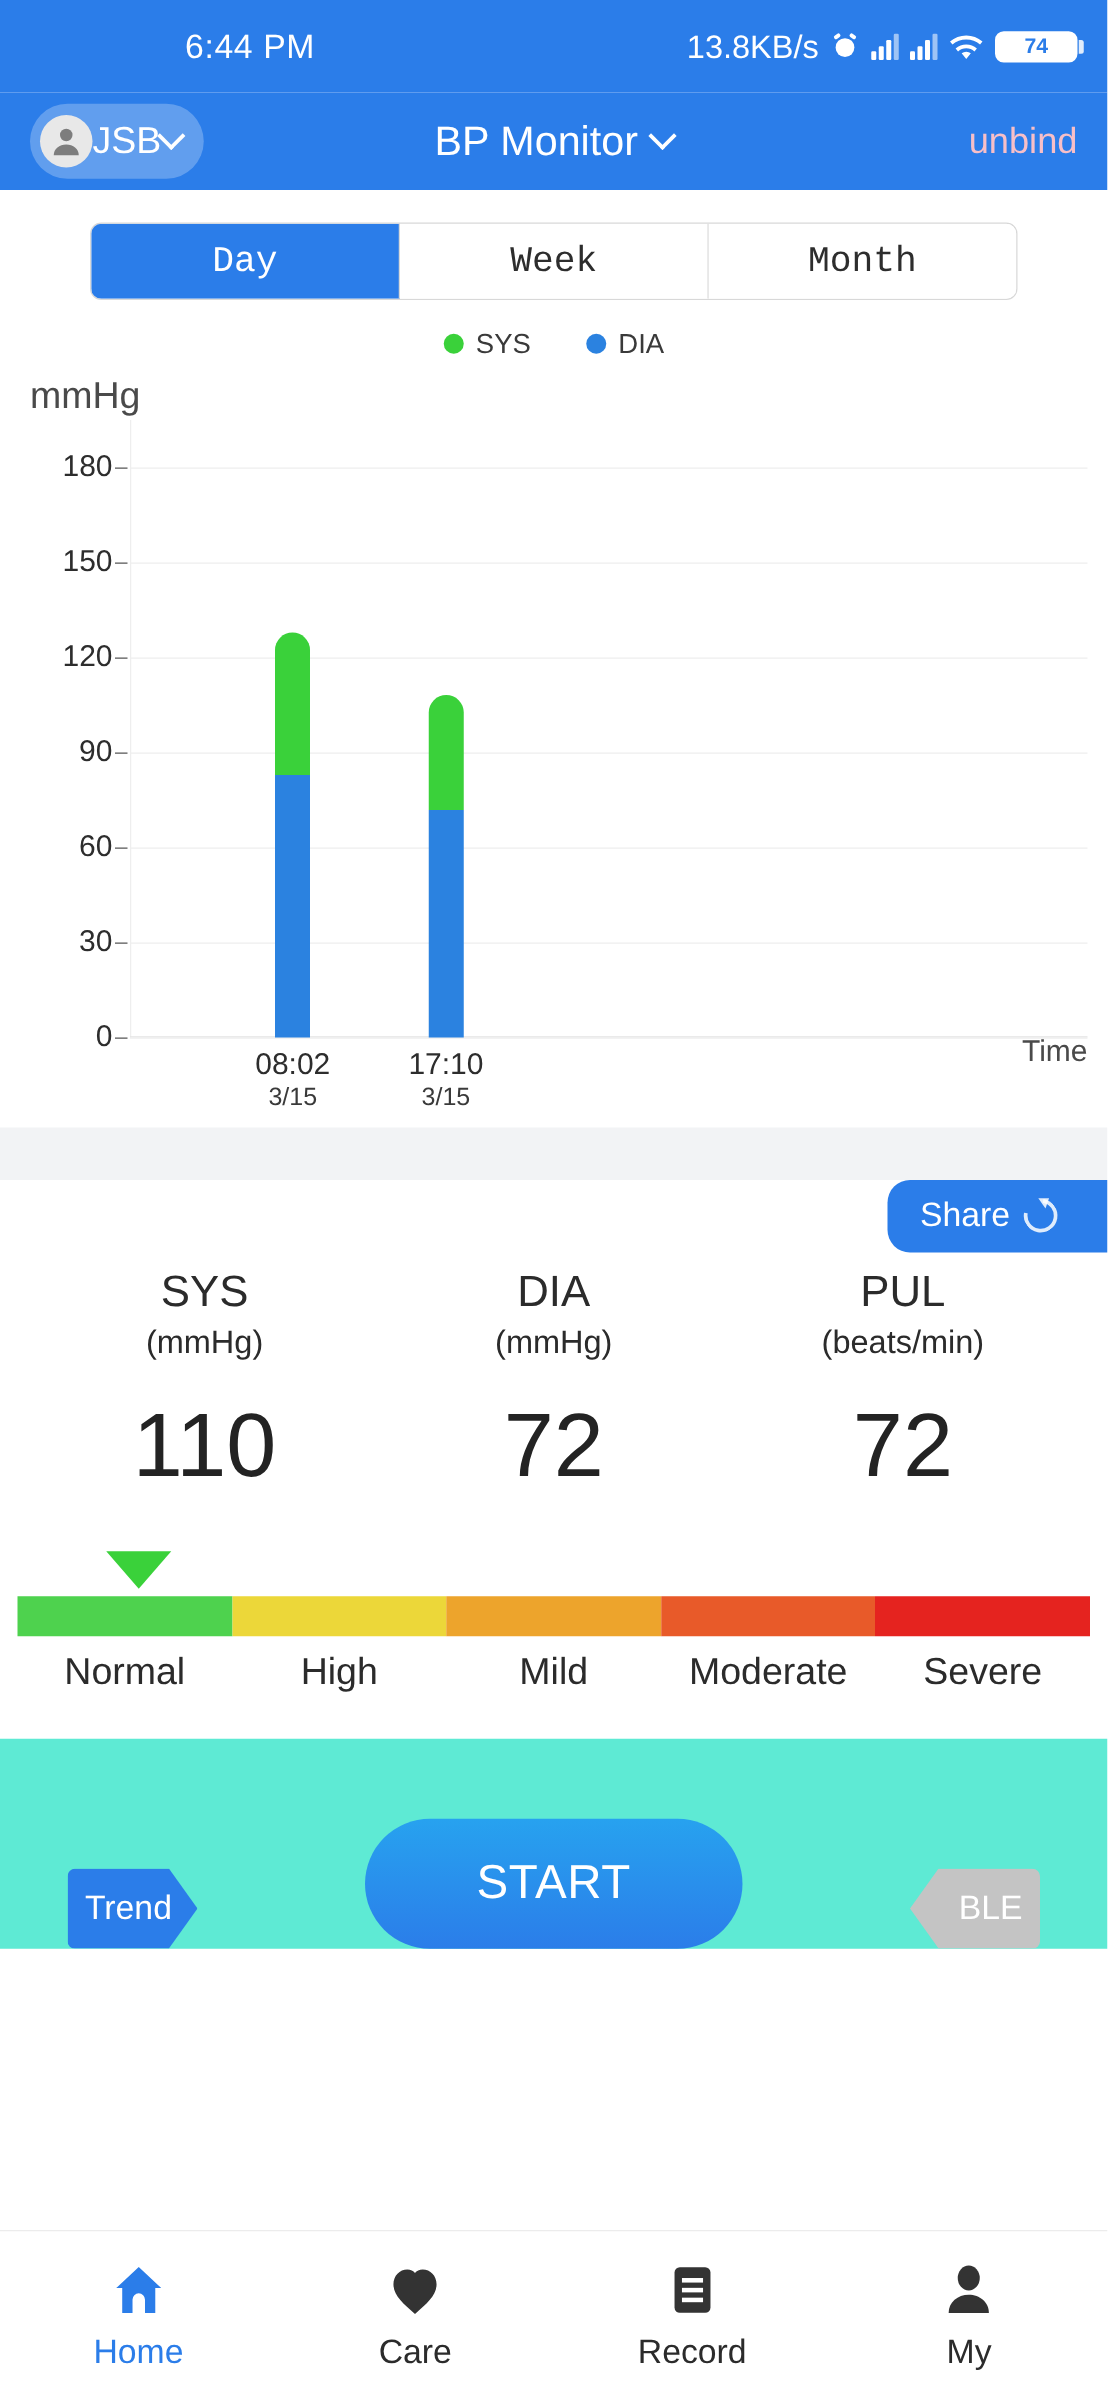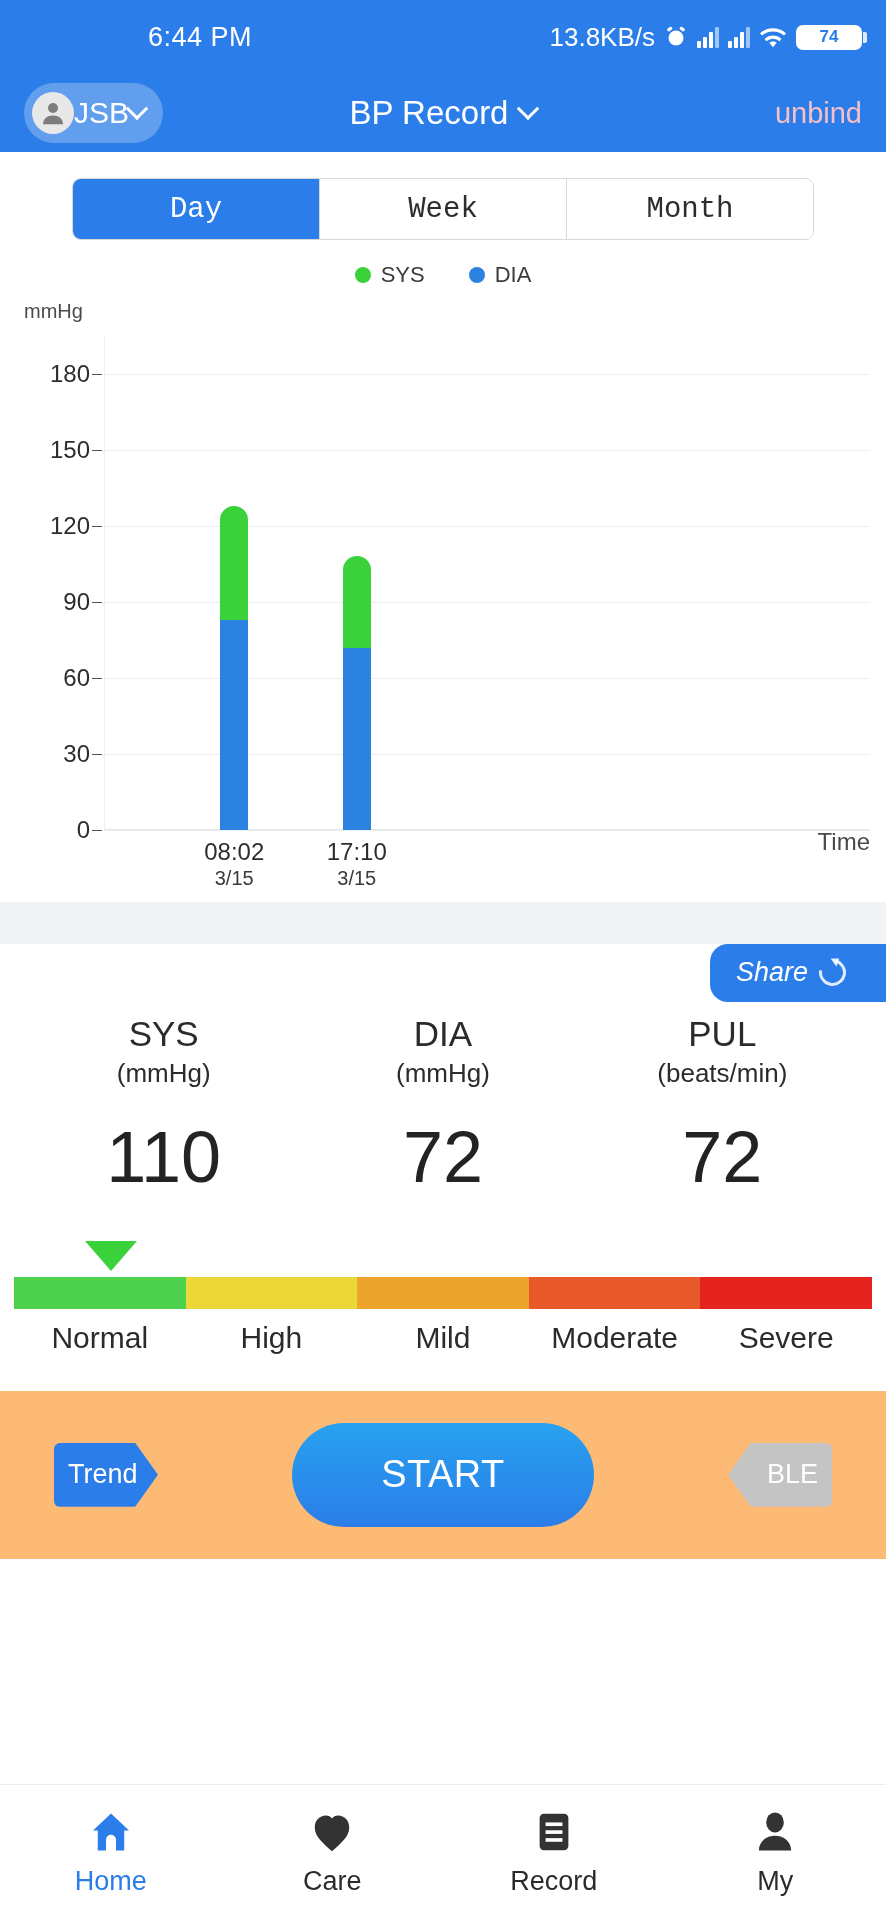--- a/index.html
+++ b/index.html
@@ -131,21 +131,21 @@
   .legend-label { font-size:22px; color:#3a3a3a; }
 
   
   .chart-area {
     position:relative;
     height:610px;
     margin-top:4px;
   }
   .y-unit {
     position:absolute; left:24px; top:8px;
-    font-size:20px; color:#4a4a4a;
+    font-size:30px; color:#4a4a4a;
   }
   .plot {
     position:absolute;
     left:104px; right:16px; top:44px; bottom:72px;
   }
   .grid-line {
     position:absolute; left:0; right:0;
     height:1px; background:#eeeeee;
   }
   .axis-bottom {
@@ -213,21 +213,20 @@
   .share-btn {
     position:absolute;
     right:0; top:0;
     background:#2b7de9;
     color:#ffffff;
     font-size:27px;
     border-radius:18px 0 0 18px;
     padding:13px 16px 14px 26px;
     display:flex; align-items:center; gap:11px;
     width:176px;
-    font-style:italic;
   }
   .share-icon {
     width:27px; height:27px;
     border:3px solid rgba(255,255,255,.85);
     border-radius:50%;
     border-top-color:transparent;
     position:relative;
     transform:rotate(-35deg);
   }
   .share-icon:after{
@@ -270,24 +269,24 @@
     margin:12px 14px 0 14px;
   }
   .risk-label {
     text-align:center;
     font-size:30px;
     color:#2b2b2b;
   }
 
   
   .actions {
-    background:#fdba74;
+    background:#5eead4;
     height:168px;
     display:flex;
-    align-items:center;
+    align-items:flex-end;
     position:relative;
     padding:0 54px;
   }
   .trend-btn {
     background:#2b7de9;
     color:#ffffff;
     font-size:27px;
     height:64px;
     width:104px;
     display:flex; align-items:center; justify-content:flex-start;
@@ -382,21 +381,21 @@
     <span class="avatar">
       <svg viewBox="0 0 24 24">
           <circle cx="12" cy="8" r="4"></circle>
           <path d="M4 21c0-4.4 3.6-7 8-7s8 2.6 8 7z"></path>
         </svg>
     </span>
     <span class="user-name">JSB</span>
     <span class="chev"></span>
   </div>
   <div class="app-title">
-    <span>BP Record</span>
+    <span>BP Monitor</span>
     <span class="chev"></span>
   </div>
   <div class="unbind">unbind</div>
 </div>
 
 <div class="seg-wrap">
   <div class="segmented">
     <div class="seg active">Day</div>
     <div class="seg">Week</div>
     <div class="seg">Month</div>

